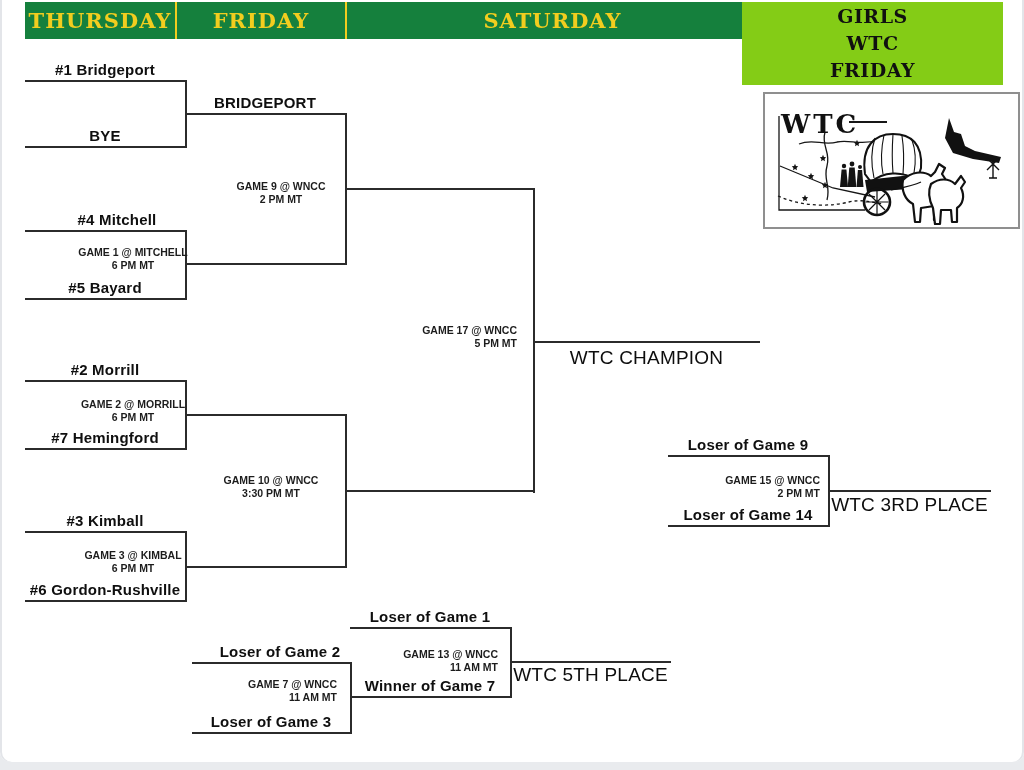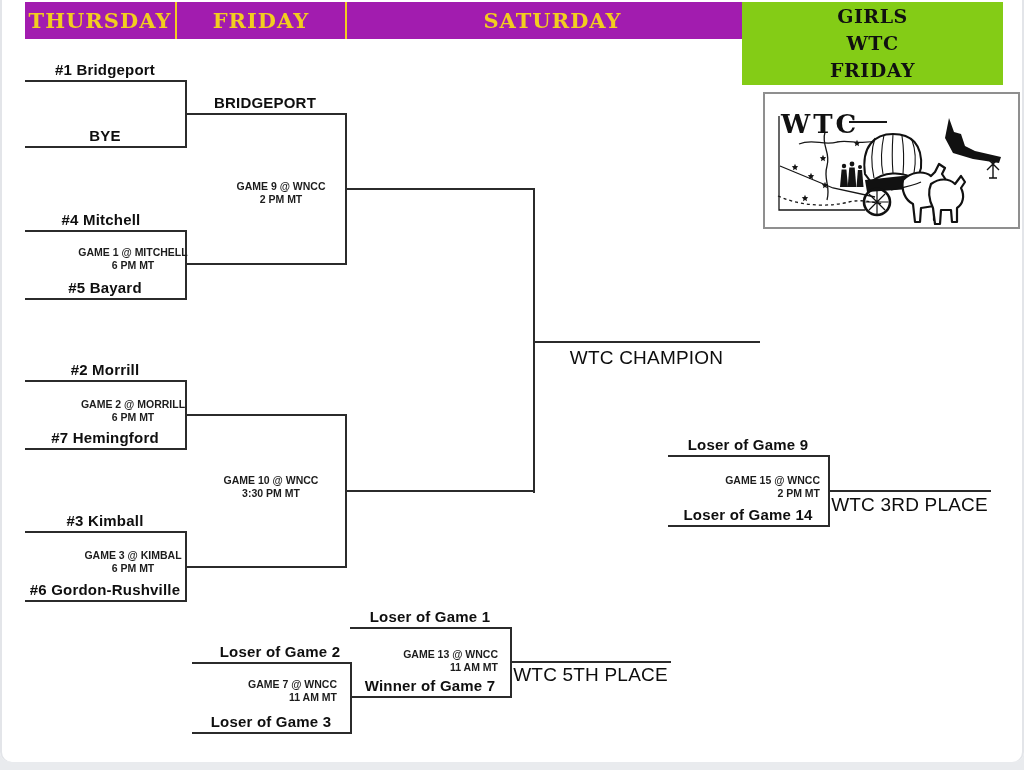--- a/index.html
+++ b/index.html
@@ -6,21 +6,21 @@
   body{
     width:1024px;height:770px;background:#e9ebee;
     font-family:"Liberation Sans",sans-serif;position:relative;overflow:hidden;
   }
   .page{
     position:absolute;left:0;top:0;width:1024px;height:762px;background:#ffffff;
     border-radius:0 0 10px 10px;overflow:hidden;
     box-shadow:inset 2px 0 0 #e3e5e9, inset -2px 0 0 #e3e5e9;
   }
   
-  .daybar{position:absolute;left:25px;top:2px;width:733px;height:37px;background:#a21caf;display:flex}
+  .daybar{position:absolute;left:25px;top:2px;width:733px;height:37px;background:#15803d;display:flex}
   .daycell{display:flex;align-items:center;justify-content:center;color:#f2cd1f;
     font-family:"DejaVu Serif",serif;font-weight:700;font-size:21px;letter-spacing:1px;white-space:nowrap}
   .daycell.sep{border-right:2px solid #f2cd1f}
   .titlebox{position:absolute;left:742px;top:2px;width:261px;height:83px;background:#84cc16;
     display:flex;flex-direction:column;align-items:center;justify-content:center;
     font-family:"DejaVu Serif",serif;font-weight:700;font-size:19px;line-height:27px;
     color:#101010;letter-spacing:.5px}
   .logobox{position:absolute;left:763px;top:92px;width:257px;height:137px;background:#fff;
     border:2px solid #8f8f8f;box-sizing:border-box}
   
@@ -151,21 +151,21 @@
   <div class="vl" style="left:350px;top:662px;height:72px"></div>
 
   <div class="hl" style="left:350px;top:627px;width:160px"></div>
   <div class="hl" style="left:350px;top:696px;width:160px"></div>
   <div class="vl" style="left:510px;top:627px;height:71px"></div>
   <div class="hl" style="left:510px;top:661px;width:161px"></div>
 
   <div class="team" style="left:25px;top:61px;width:160px">#1 Bridgeport</div>
   <div class="team" style="left:25px;top:127px;width:160px">BYE</div>
   <div class="team" style="left:185px;top:94px;width:160px">BRIDGEPORT</div>
-  <div class="team" style="left:21px;top:211px;width:160px">#4 Mitchell</div>
+  <div class="team" style="left:37px;top:211px;width:160px">#4 Mitchell</div>
   <div class="team" style="left:25px;top:279px;width:160px">#5 Bayard</div>
   <div class="team" style="left:25px;top:361px;width:160px">#2 Morrill</div>
   <div class="team" style="left:25px;top:429px;width:160px">#7 Hemingford</div>
   <div class="team" style="left:25px;top:512px;width:160px">#3 Kimball</div>
   <div class="team" style="left:15px;top:581px;width:180px">#6 Gordon-Rushville</div>
 
   <div class="team" style="left:668px;top:436px;width:160px">Loser of Game 9</div>
   <div class="team" style="left:668px;top:506px;width:160px">Loser of Game 14</div>
   <div class="team" style="left:350px;top:608px;width:160px">Loser of Game 1</div>
   <div class="team" style="left:350px;top:677px;width:160px">Winner of Game 7</div>
@@ -185,20 +185,24 @@
     <div>6 PM MT</div>
   </div>
   <div class="game" style="left:58px;top:549px;width:150px">
     <div>GAME 3 @ KIMBAL</div>
     <div>6 PM MT</div>
   </div>
   <div class="game" style="left:196px;top:474px;width:150px">
     <div>GAME 10 @ WNCC</div>
     <div>3:30 PM MT</div>
   </div>
+  <div class="game ra" style="left:377px;top:324px;width:140px">
+    <div>GAME 17 @ WNCC</div>
+    <div>5 PM MT</div>
+  </div>
   <div class="game ra" style="left:680px;top:474px;width:140px">
     <div>GAME 15 @ WNCC</div>
     <div>2 PM MT</div>
   </div>
   <div class="game ra" style="left:358px;top:648px;width:140px">
     <div>GAME 13 @ WNCC</div>
     <div>11 AM MT</div>
   </div>
   <div class="game ra" style="left:197px;top:678px;width:140px">
     <div>GAME 7 @ WNCC</div>

